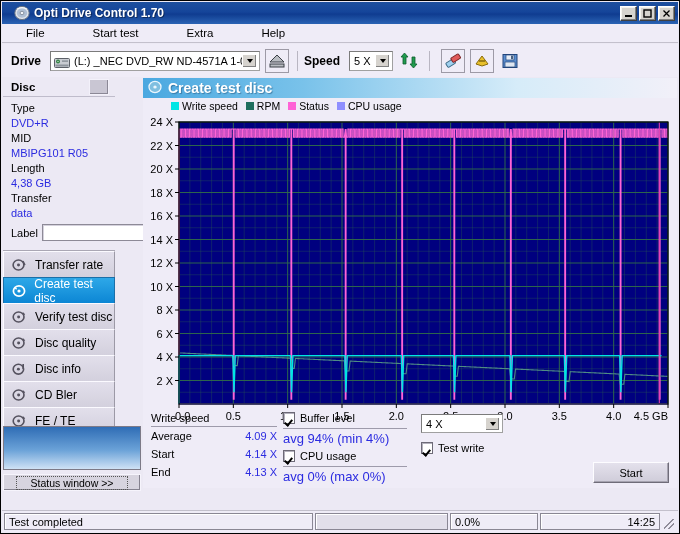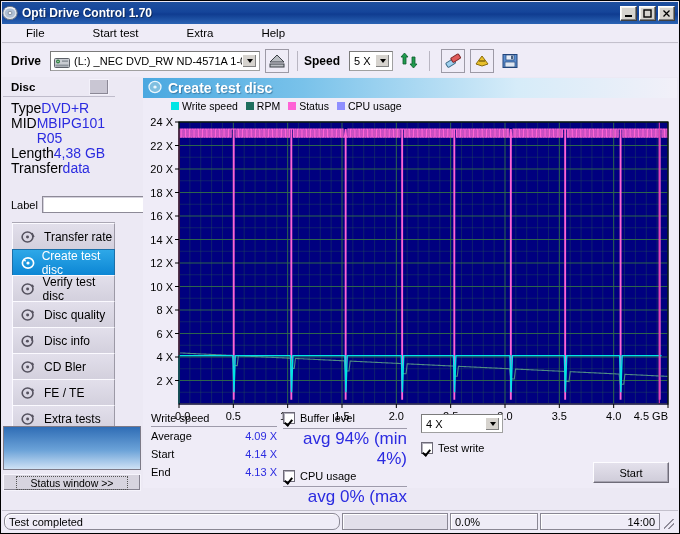--- a/index.html
+++ b/index.html
@@ -19,21 +19,21 @@
     background: #ece9f4;
     border: 1px solid #000;
     box-sizing: border-box;
   }
 
   
   .titlebar {
     position: absolute; top: 1px; left: 1px; right: 1px; height: 22px;
     background: linear-gradient(to bottom, #1d4f9e 0%, #15459a 45%, #0f3c90 55%, #2a63b4 100%);
     display: flex; align-items: center;
-    padding-left: 0;
+    padding-left: 12px;
     box-sizing: border-box;
   }
   .title-icon {
     width: 16px; height: 16px; margin-right: 4px;
     position: relative;
     flex: 0 0 auto;
   }
   .title-text {
     color: #fff; font-weight: bold; font-size: 12px;
     letter-spacing: 0px;
@@ -130,40 +130,40 @@
     border-bottom: 1px solid #bfbccb;
   }
   .disc-head .sqbtn {
     margin-left: auto; width: 20px; height: 16px;
     background: #c9c6d3; border: 1px solid #f3f1fa;
     box-shadow: inset -1px -1px 0 #8b8896;
     box-sizing: border-box;
     margin-right: 6px;
   }
   .disc-rows { padding: 4px 6px 2px 8px; }
-  .drow { display: flex; font-size: 14px; line-height: 15px; }
+  .drow { display: flex; font-size: 11px; line-height: 15px; flex-direction: column; }
   .drow .k { color: #000; }
   .drow .v { color: #2b2be0; font-weight: normal; }
-  .labelrow { display: flex; align-items: center; margin-top: 19px; padding-left: 0px; }
+  .labelrow { display: flex; align-items: center; margin-top: 2px; padding-left: 0px; }
   .labelrow .k { font-size: 11px; margin-right: 4px; }
   .lblinput {
     flex: 1; height: 17px; background: #fff;
     border: 1px solid #8d8a97;
     box-shadow: inset 1px 1px 0 #d5d2dd;
     box-sizing: border-box;
   }
   .discbtn {
     width: 20px; height: 19px; margin-left: 3px;
     background: #d7d4df; border: 1px solid #f3f1fa;
     box-shadow: inset -1px -1px 0 #8b8896;
     display: flex; align-items: center; justify-content: center;
     box-sizing: border-box;
   }
 
-  .navlist { margin-top: 6px; border-top: 1px solid #aaa7b4; margin-left: 9px; }
+  .navlist { margin-top: 6px; border-top: 1px solid #aaa7b4; }
   .navitem {
     height: 27px; display: flex; align-items: center;
     padding-left: 8px;
     border: 1px solid #fbfaff;
     border-right-color: #9c99a6; border-bottom-color: #9c99a6;
     background: linear-gradient(to bottom, #e2dfeb 0%, #d3d0dd 100%);
     font-size: 12px; color: #000;
     box-sizing: border-box;
     margin-bottom: -1px;
   }
@@ -238,21 +238,21 @@
     box-shadow: inset 1px 1px 0 #b4b1bd;
     position: relative; box-sizing: border-box;
     flex: 0 0 auto;
   }
   .chk.on::after {
     content: ""; position: absolute; left: 2px; top: 5px;
     width: 3px; height: 6px;
     border: solid #000; border-width: 0 2px 2px 0;
     transform: rotate(40deg);
   }
-  .avgtxt { color: #2b2be0; font-size: 17px; text-align: right; }
+  .avgtxt { color: #2b2be0; font-size: 13px; }
   .startbtn {
     position: absolute; right: 8px; bottom: 5px;
     width: 76px; height: 21px;
     background: linear-gradient(to bottom, #e4e1ec, #cfccd9);
     border: 1px solid #fdfcff;
     border-right-color: #6f6c79; border-bottom-color: #6f6c79;
     box-shadow: inset -1px -1px 0 #a6a3b0;
     display: flex; align-items: center; justify-content: center;
     font-size: 11px; color: #000;
     box-sizing: border-box;
@@ -271,21 +271,21 @@
   .sb-cell {
     height: 17px;
     border: 1px solid #8a8794;
     box-shadow: inset 1px 1px 0 #fff;
     display: flex; align-items: center;
     padding: 0 4px;
     font-size: 11px; color: #000;
     box-sizing: border-box;
     background: #efecf7;
   }
-  .sb-msg { width: 336px; border-radius: 7px; }
+  .sb-msg { width: 309px; }
   .sb-prog { flex: 1; background: #e2dfea; }
   .sb-pct { width: 88px; }
   .sb-time { width: 120px; justify-content: flex-end; }
   .sb-grip { width: 14px; height: 17px; position: relative; }
   .sb-grip i {
     position: absolute; right: 2px; bottom: 1px;
     width: 10px; height: 10px;
     background:
       linear-gradient(135deg, transparent 45%, #908d9a 45%, #908d9a 55%, transparent 55%),
       linear-gradient(135deg, transparent 70%, #908d9a 70%, #908d9a 80%, transparent 80%);
@@ -737,19 +737,19 @@
       <div class="startbtn">
         <span>Start</span>
       </div>
     </div>
   </div>
 
   <div class="statusbar">
     <div class="sb-cell sb-msg">Test completed</div>
     <div class="sb-cell sb-prog"></div>
     <div class="sb-cell sb-pct">0.0%</div>
-    <div class="sb-cell sb-time">14:00</div>
+    <div class="sb-cell sb-time">14:25</div>
     <div class="sb-grip">
         <i></i>
       </div>
   </div>
 
 </div>
 
 </body></html>

